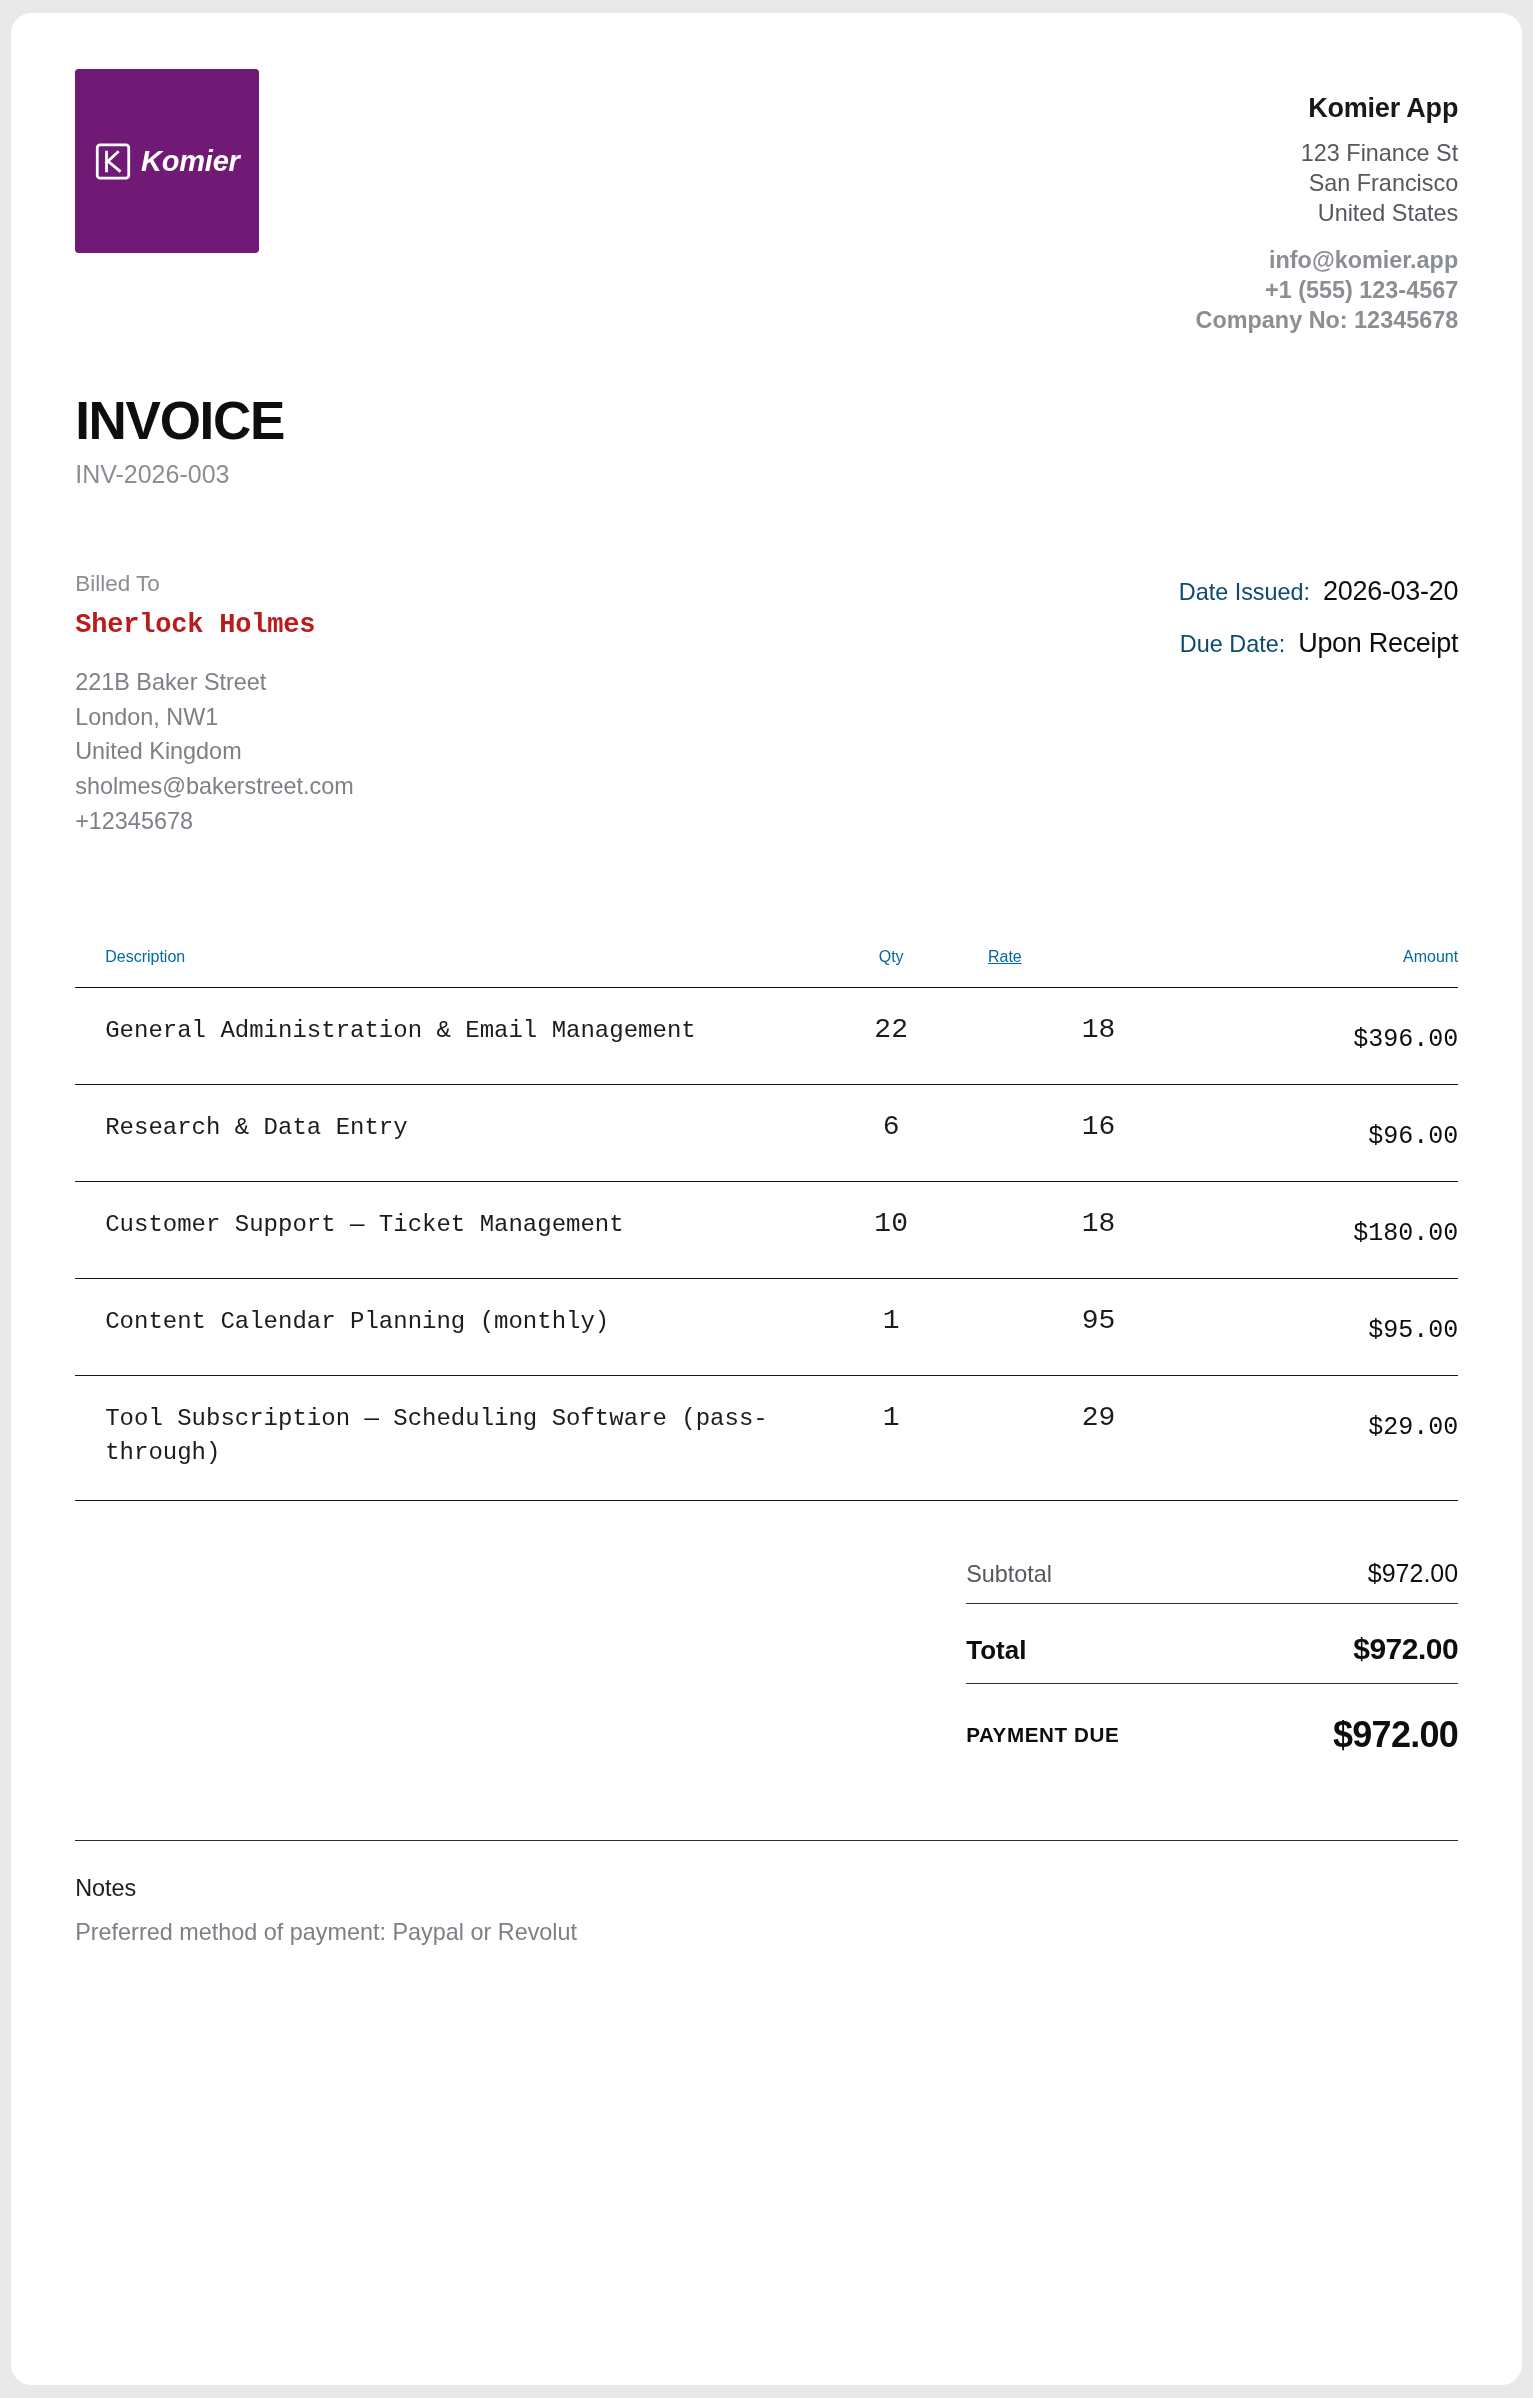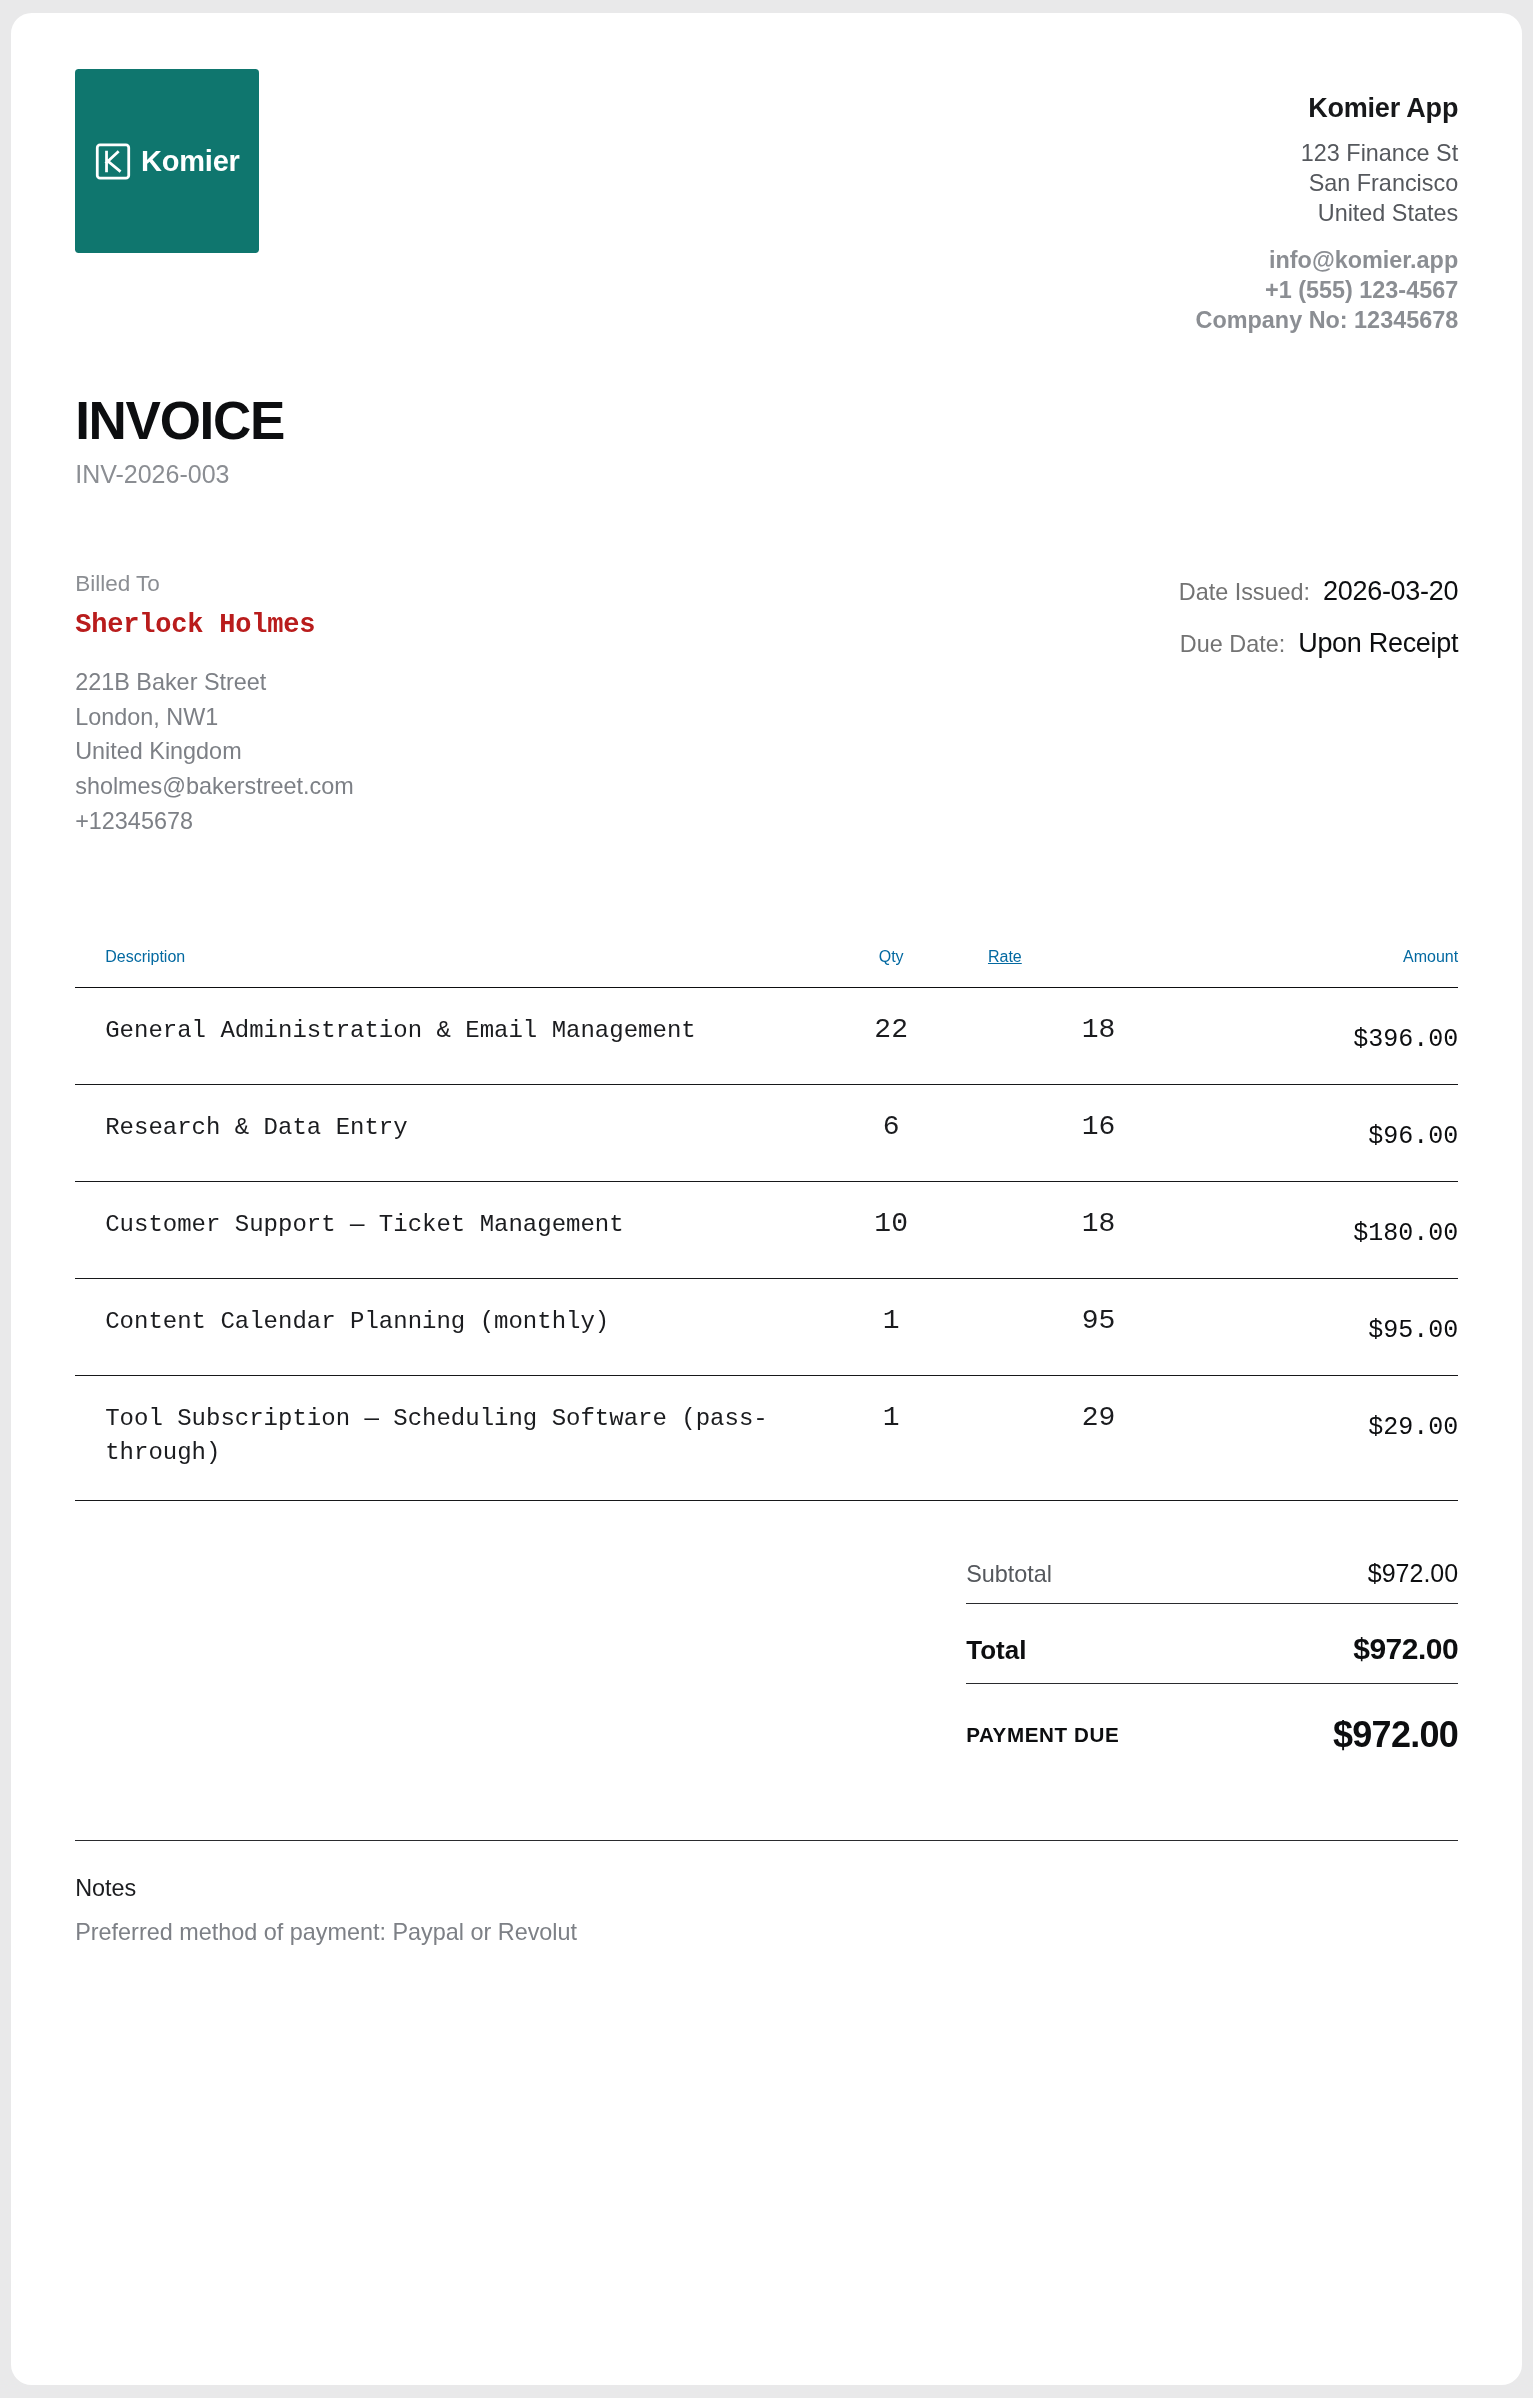--- a/index.html
+++ b/index.html
@@ -21,25 +21,26 @@
 
   
   .header {
     display: flex;
     justify-content: space-between;
     align-items: flex-start;
   }
   .logo-box {
     width: 184px;
     height: 184px;
-    background: #0f766e;
+    background: #701a75;
     border-radius: 3.7px;
     display: flex;
     align-items: center;
     justify-content: center;
+    font-style: italic;
   }
   .logo-inner { display: flex; align-items: center; gap: 10.3px; }
   .logo-mark {
     width: 36px; height: 37px;
     position: relative;
   }
   .logo-mark svg { display: block; }
   .logo-word {
     color: #ffffff;
     font-size: 29px;
@@ -107,21 +108,21 @@
   }
 
   .dates { text-align: right; padding-top: 5.6px; }
   .date-row {
     display: flex;
     justify-content: flex-end;
     align-items: baseline;
     gap: 13px;
     margin-bottom: 20.6px;
   }
-  .date-label { font-size: 23.4px; color: #737373; }
+  .date-label { font-size: 23.4px; color: #0c4a6e; }
   .date-value {
     font-size: 27px;
     font-weight: 400;
     color: #0d0e10;
     letter-spacing: -0.3px;
   }
 
   
   .items { margin-top: 109px; }
   table { width: 100%; border-collapse: collapse; }

